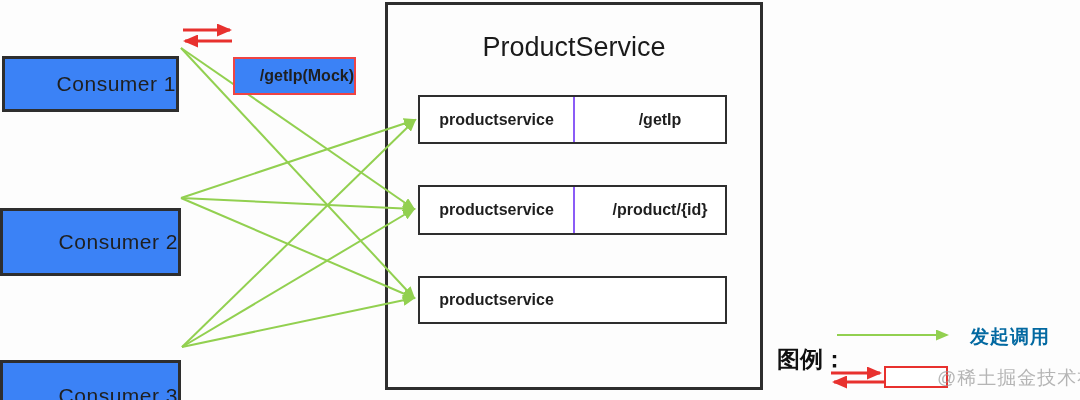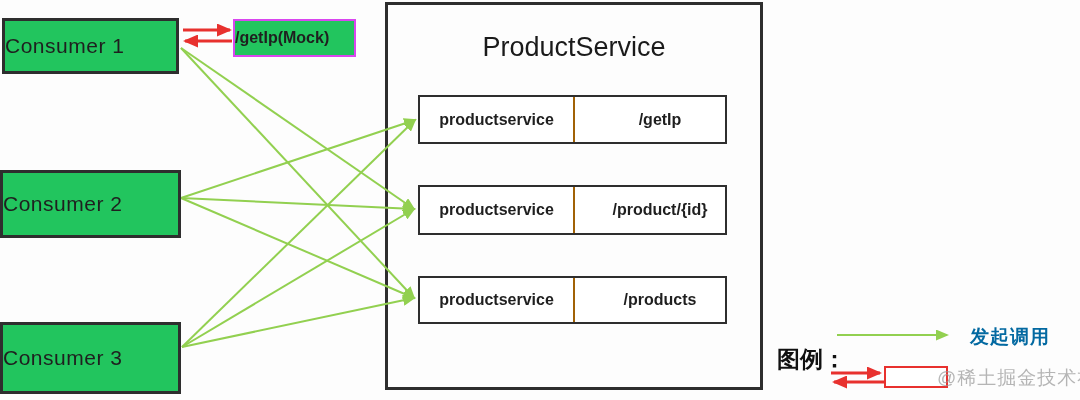--- a/index.html
+++ b/index.html
@@ -7,33 +7,34 @@
     position:relative;
     width:1080px;height:400px;
     background:#fdfdfd;
     overflow:hidden;
     font-family:"Liberation Sans","DejaVu Sans",sans-serif;
     color:#1f1f1f;
   }
   #edges-svg{position:absolute;left:0;top:0;z-index:1;}
   .box{
     position:absolute;
-    background:#22c55e;
+    background:#3b82f6;
     border:3px solid #2e2e2e;
-    display:flex;align-items:center;justify-content:flex-start;
+    display:flex;align-items:center;justify-content:flex-end;
     box-sizing:border-box;
     z-index:2;
+    margin-top:38px;
   }
   .consumer{font-size:21px;letter-spacing:.5px;}
   .consumer-1{left:2px;top:18px;width:177px;height:56px;}
   .consumer-2{left:0px;top:170px;width:181px;height:68px;}
   .consumer-3{left:0px;top:322px;width:181px;height:72px;}
   .mock-box{
     left:233px;top:19px;width:123px;height:38px;
-    border:2px solid #d946ef;
+    border:2px solid #ef4444;
     font-weight:bold;font-size:16px;
     z-index:2;
   }
   .service-box{
     position:absolute;left:385px;top:2px;width:378px;height:388px;
     border:3px solid #2e2e2e;
     box-sizing:border-box;
     background:transparent;
     z-index:0;
   }
@@ -49,21 +50,21 @@
     background:#ffffff;
     box-sizing:border-box;
     z-index:2;
   }
   .endpoint-row .cell{
     display:flex;align-items:center;justify-content:center;
     font-weight:bold;font-size:16px;
     box-sizing:border-box;
   }
   .cell.svc{width:153px;}
-  .cell.path{flex:1;border-left:2px solid #a16207;padding-left:20px;}
+  .cell.path{flex:1;border-left:2px solid #8b5cf6;padding-left:20px;}
   .row-1{top:95px;}
   .row-2{top:185px;height:50px;}
   .row-3{top:276px;height:48px;}
   .legend-title{
     position:absolute;left:777px;top:344px;
     font-weight:bold;font-size:23px;color:#111;
     z-index:3;
   }
   .legend-label{
     position:absolute;
@@ -137,21 +138,20 @@
   <div class="endpoint-row row-1">
     <div class="cell svc">productservice</div>
     <div class="cell path">/getIp</div>
   </div>
   <div class="endpoint-row row-2">
     <div class="cell svc">productservice</div>
     <div class="cell path">/product/{id}</div>
   </div>
   <div class="endpoint-row row-3">
     <div class="cell svc">productservice</div>
-    <div class="cell path">/products</div>
   </div>
 
   <div class="legend-title">图例：</div>
   <div class="legend-label legend-call">发起调用</div>
   <div class="legend-red-box"></div>
 
   <div class="watermark">@稀土掘金技术社区</div>
 
 </div>
 

